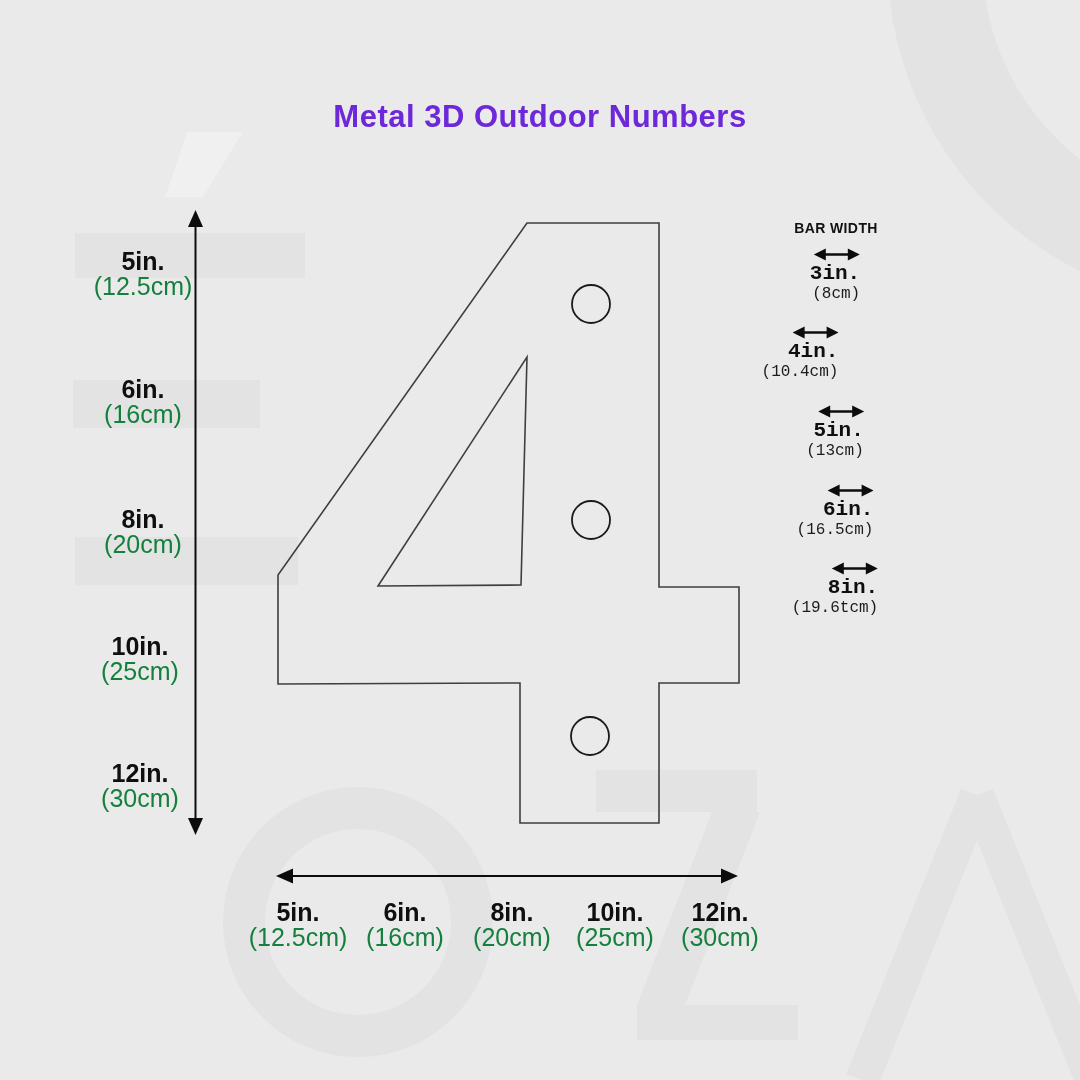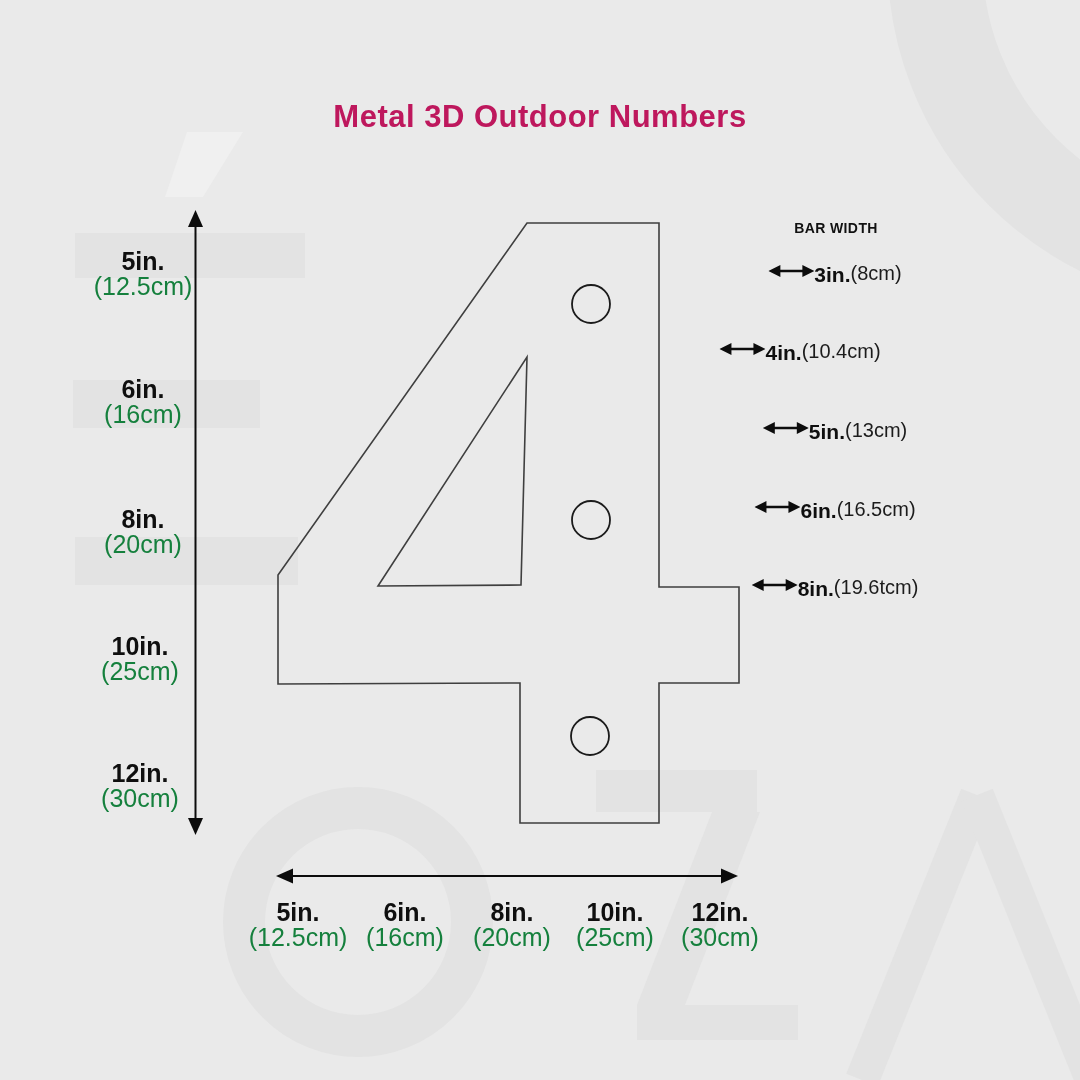--- a/index.html
+++ b/index.html
@@ -5,40 +5,40 @@
   html,body{margin:0;padding:0;background:#eaeaea;}
   .canvas{
     position:relative;width:1080px;height:1080px;overflow:hidden;
     background:#eaeaea;
     font-family:"Liberation Sans","DejaVu Sans",sans-serif;
     color:#111;
   }
   .layer{position:absolute;left:0;top:0;width:1080px;height:1080px;}
   .page-title{
     position:absolute;left:0;right:0;top:99px;margin:0;
-    text-align:center;font-size:31px;font-weight:bold;letter-spacing:.5px;color:#be185d;
+    text-align:center;font-size:31px;font-weight:bold;letter-spacing:.5px;color:#6d28d9;
   }
   .dim-label{
     position:absolute;transform:translate(-50%,-50%);
     text-align:center;white-space:nowrap;
   }
   .dim-in{font-size:25px;font-weight:bold;line-height:28px;color:#0f0f0f;}
   .dim-cm{font-size:25px;font-weight:normal;line-height:23px;color:#15803d;}
   .bar-width-heading{
     position:absolute;transform:translate(-50%,-50%);
     font-size:14px;font-weight:bold;letter-spacing:.4px;color:#111;white-space:nowrap;
   }
   .bar-item{
     position:absolute;transform:translate(-50%,-50%);
-    display:flex;flex-direction:row;align-items:flex-start;
-    text-align:center;white-space:nowrap;
+    display:flex;flex-direction:column;align-items:flex-end;
+    text-align:center;white-space:nowrap;font-family:Liberation Mono, monospace;
   }
   .bar-item .arrow-svg{display:block;margin-bottom:1px;}
   .bar-in{font-size:21px;font-weight:bold;line-height:22px;color:#0f0f0f;}
-  .bar-cm{font-size:20px;font-weight:normal;line-height:18px;color:#1c1c1c;}
+  .bar-cm{font-size:16px;font-weight:normal;line-height:18px;color:#1c1c1c;}
 </style>
 </head>
 <body>
 
 <div class="canvas">
 
   <svg class="layer" viewBox="0 0 1080 1080" aria-hidden="true">
 
     <g>
       <circle cx="1235" cy="-40" r="300" fill="none" stroke="#e3e3e3" stroke-width="95"></circle>

